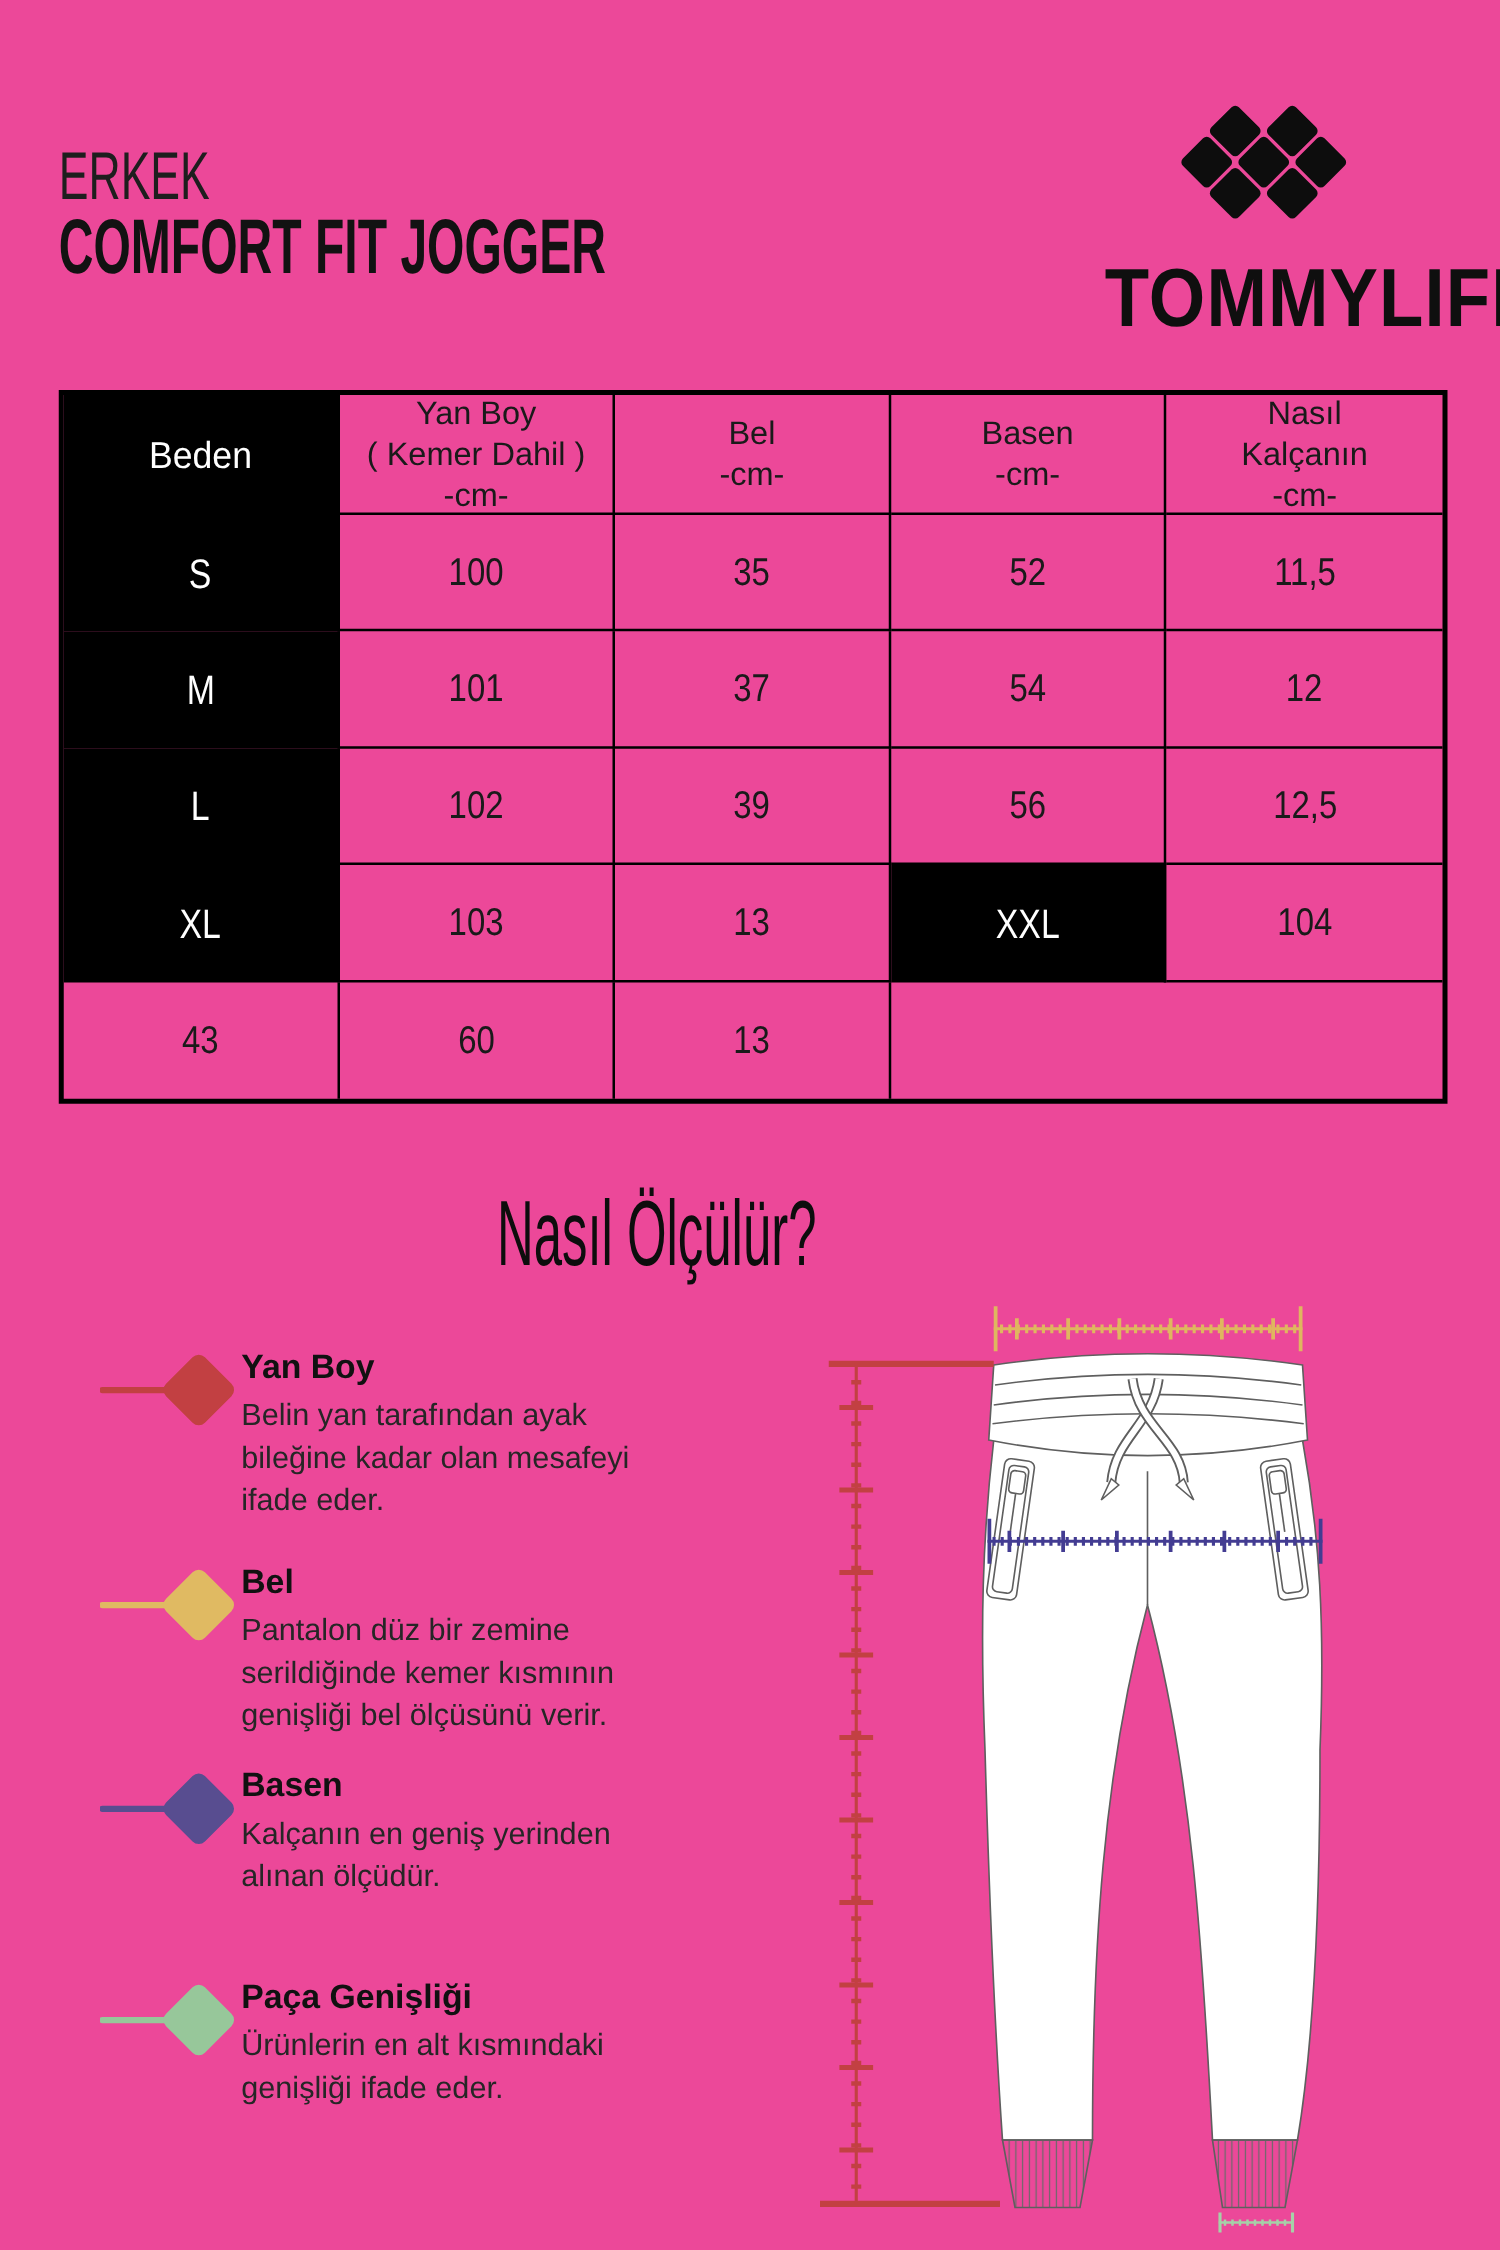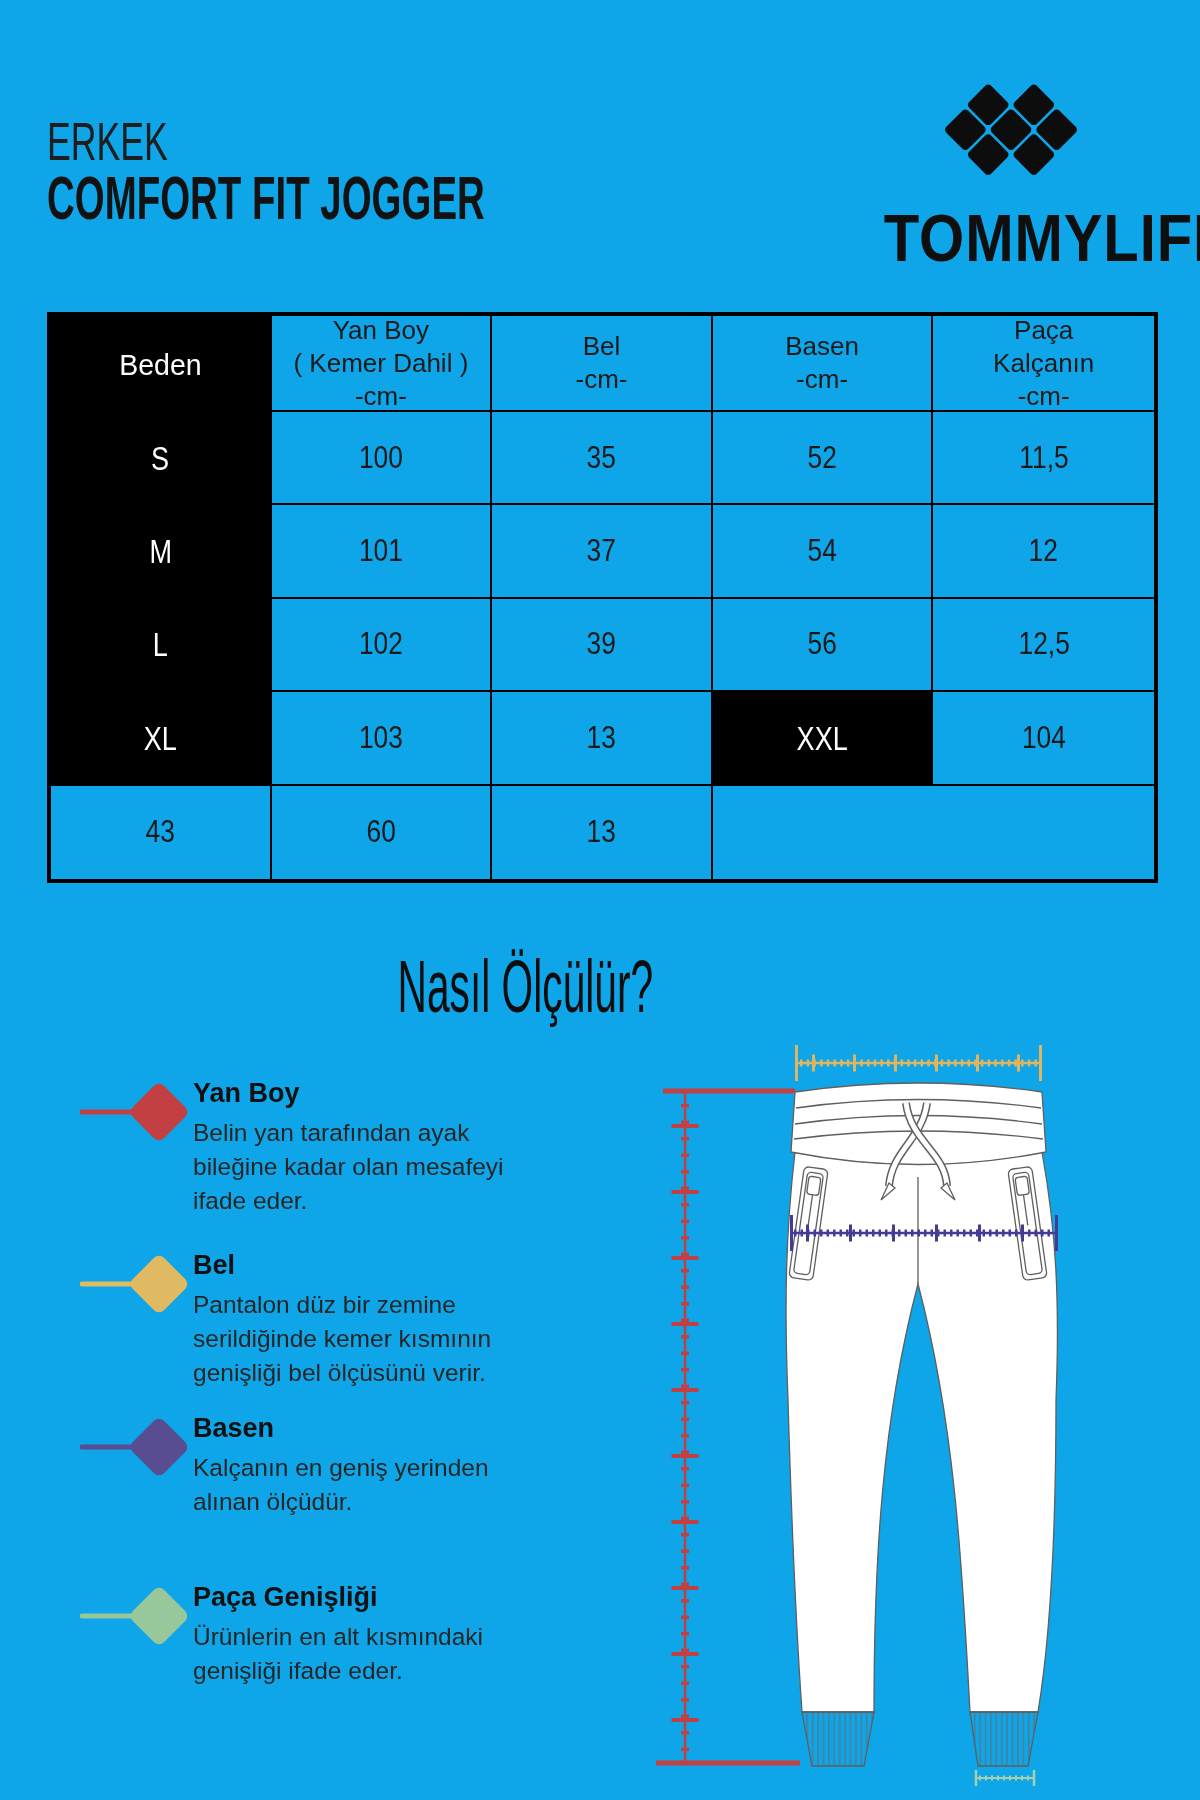--- a/index.html
+++ b/index.html
@@ -1,16 +1,16 @@
 <!DOCTYPE html>
 <html><head>
 <meta charset="utf-8">
 <style>
   html,body{margin:0;padding:0;background:#e8e8e8;}
-  .page{position:relative;width:1200px;height:1800px;margin:0 auto;background:#0ea5e9;
+  .page{position:relative;width:1200px;height:1800px;margin:0 auto;background:#ec4899;
         font-family:"Liberation Sans",sans-serif;overflow:hidden;text-decoration:underline;}
   .cond{display:inline-block;transform-origin:0 50%;}
   
   .category{position:absolute;left:47px;top:110px;font-size:54px;font-weight:400;color:#1e1e1e;white-space:nowrap;}
   .category .cond{transform:scaleX(.66);}
   .product{position:absolute;left:47px;top:162px;font-size:62px;font-weight:700;color:#121212;white-space:nowrap;}
   .product .cond{transform:scaleX(.62);}
   .brand-logo{position:absolute;left:928px;top:82px;}
   .brand-name{position:absolute;left:860px;top:200px;width:300px;text-align:center;
               font-size:66px;font-weight:700;color:#0f0f0f;white-space:nowrap;}
@@ -81,21 +81,21 @@
     </div>
     <div class="c-head">
       <span>Bel</span>
       <span>-cm-</span>
     </div>
     <div class="c-head">
       <span>Basen</span>
       <span>-cm-</span>
     </div>
     <div class="c-head">
-      <span>Paça</span>
+      <span>Nasıl</span>
       <span>Kalçanın</span>
       <span>-cm-</span>
     </div>
 
     <div class="c-size">
         <span>S</span>
       </div>
     <div class="c-val">
         <span>100</span>
       </div>

